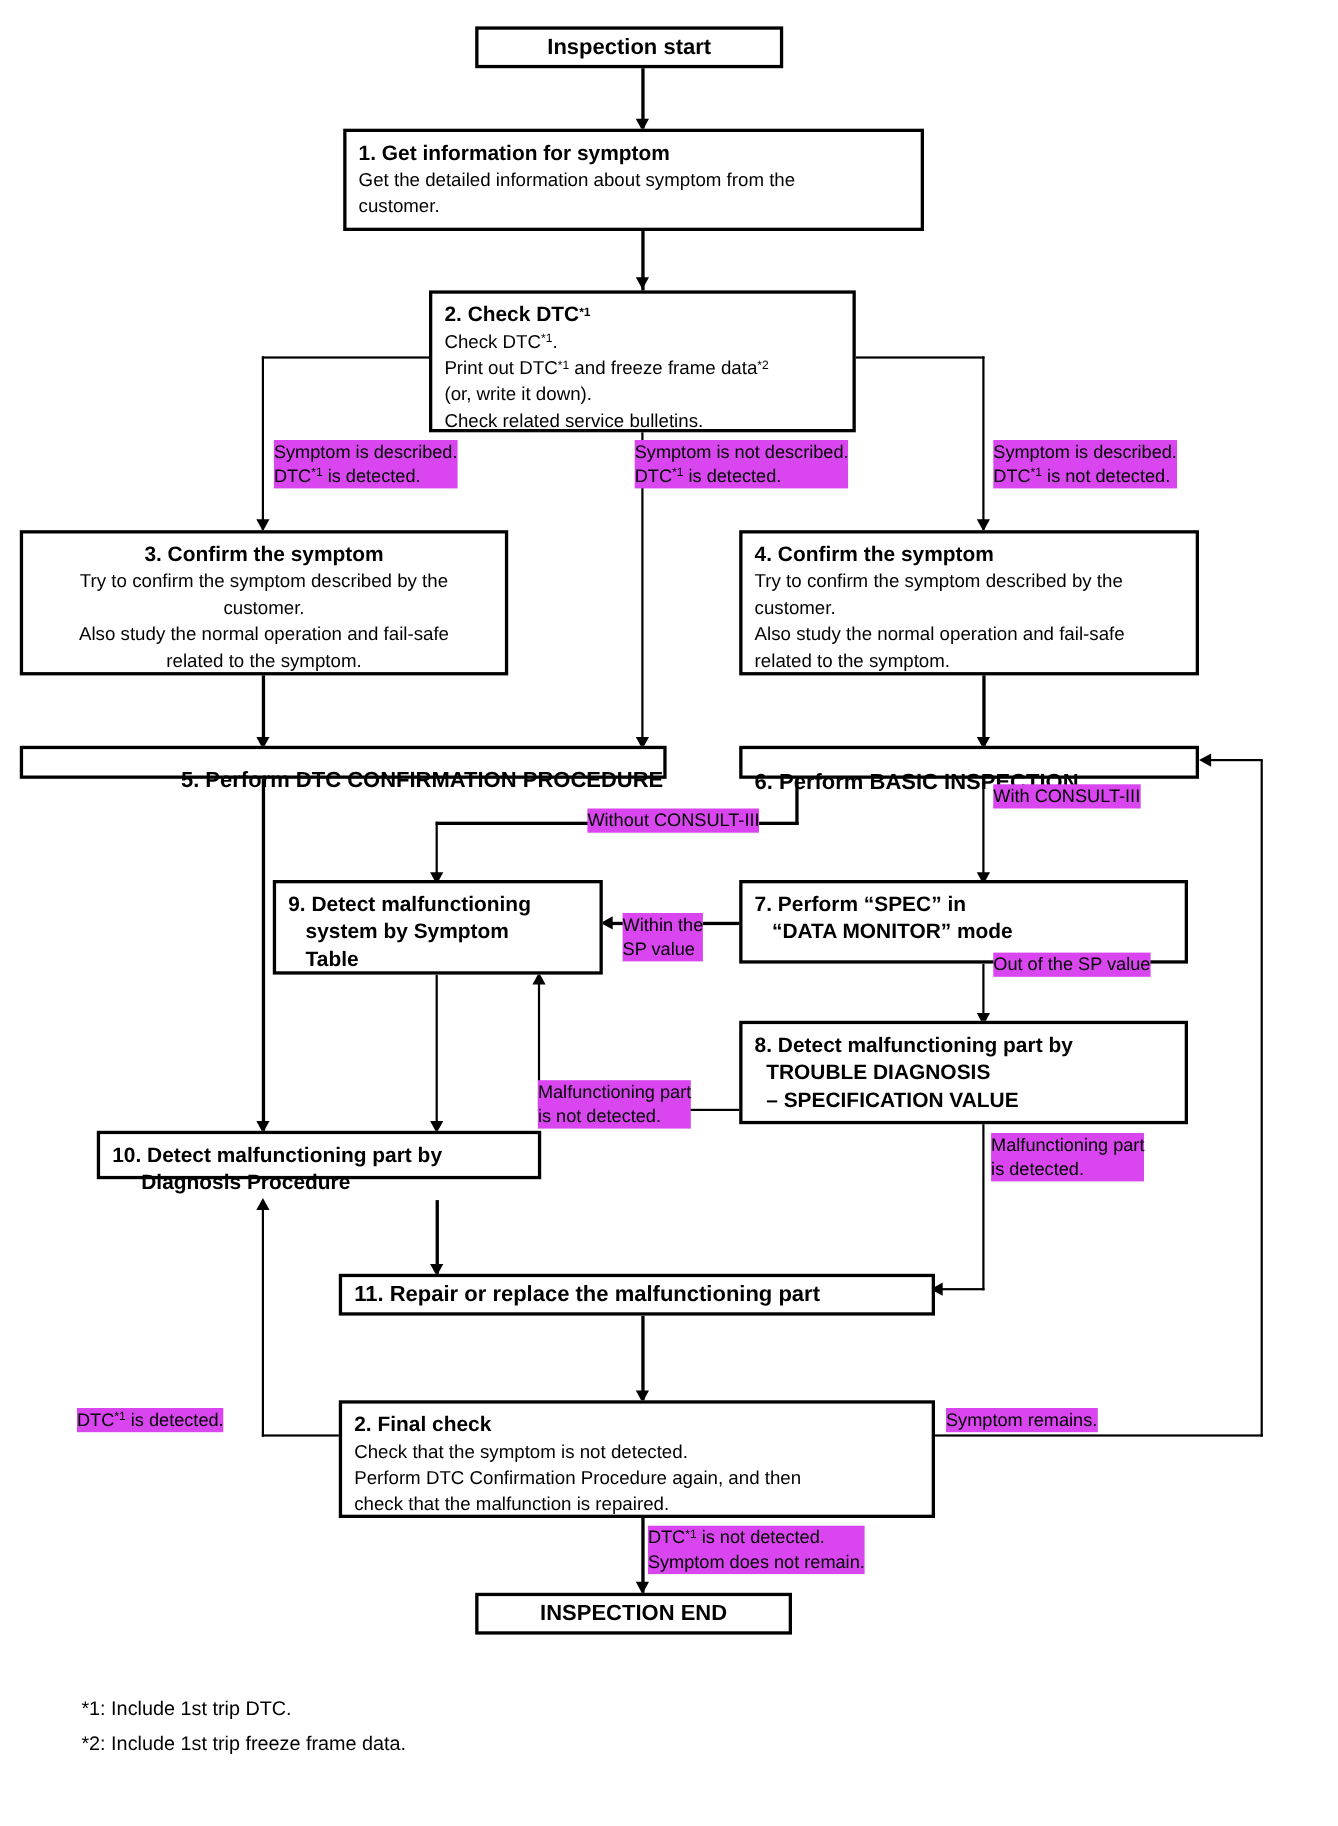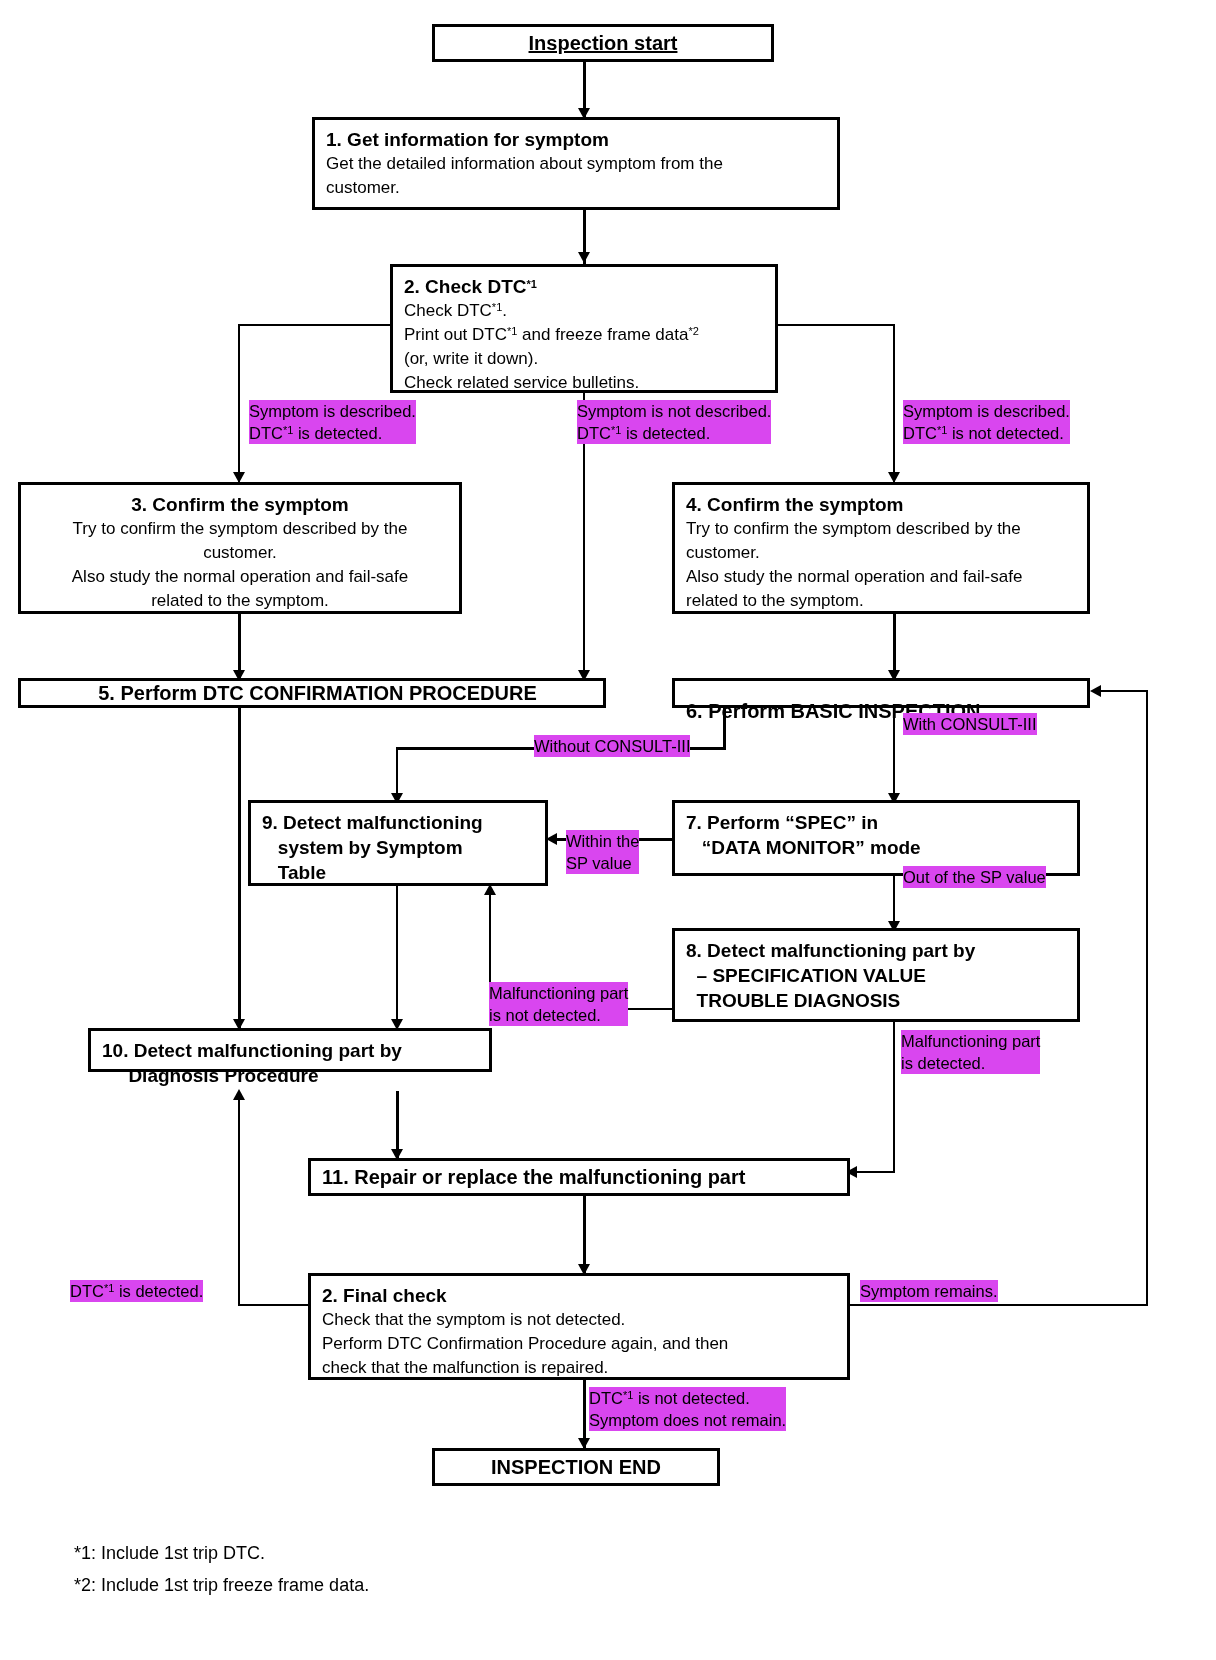--- a/index.html
+++ b/index.html
@@ -139,21 +139,21 @@
   <div class="arr arr-u" style="left:233px;top:1089px;"></div>
 
   <div class="ln hl t" style="left:848px;top:1304px;width:300px;height:2px;"></div>
   <div class="ln vl t" style="left:1146px;top:691px;width:2px;height:615px;"></div>
   <div class="ln hl t" style="left:1100px;top:690px;width:48px;height:2px;"></div>
   <div class="arr arr-l" style="left:1090px;top:685px;"></div>
 
   <div class="ln vl" style="left:583px;top:1380px;width:3px;height:69px;"></div>
   <div class="arr arr-d" style="left:578px;top:1438px;"></div>
 
-  <div class="box" style="left:432px;top:24px;width:342px;height:38px;text-decoration:underline;">
+  <div class="box" style="left:432px;top:24px;width:280px;height:38px;">
     <div class="ctrbox">
         <span class="bt">Inspection start</span>
       </div>
   </div>
 
   <div class="box" style="left:312px;top:117px;width:528px;height:93px;">
     <div class="pad">
       <div class="bt">1. Get information for symptom</div>
       <div class="bd">Get the detailed information about symptom from the</div>
       <div class="bd">customer.</div>
@@ -184,43 +184,43 @@
     <div class="pad">
       <div class="bt">4. Confirm the symptom</div>
       <div class="bd">Try to confirm the symptom described by the</div>
       <div class="bd">customer.</div>
       <div class="bd">Also study the normal operation and fail-safe</div>
       <div class="bd">related to the symptom.</div>
     </div>
   </div>
 
   <div class="box" style="left:18px;top:678px;width:588px;height:30px;">
-    <div class="ctrbox" style="justify-content:center;padding-left:11px;">
+    <div class="ctrbox" style="justify-content:flex-end;padding-left:11px;margin-top:16px;">
       <span class="bt">5. Perform DTC CONFIRMATION PROCEDURE</span>
     </div>
   </div>
 
   <div class="box" style="left:672px;top:678px;width:418px;height:30px;">
     <div class="ctrbox" style="justify-content:flex-start;padding-left:11px;margin-top:18px;">
       <span class="bt">6. Perform BASIC INSPECTION</span>
     </div>
   </div>
 
   <div class="box" style="left:672px;top:800px;width:408px;height:76px;">
     <div class="pad">
       <div class="bt">7. Perform “SPEC” in</div>
       <div class="bt">   “DATA MONITOR” mode</div>
     </div>
   </div>
 
   <div class="box" style="left:672px;top:928px;width:408px;height:94px;">
     <div class="pad">
       <div class="bt">8. Detect malfunctioning part by</div>
+      <div class="bt">  TROUBLE DIAGNOSIS</div>
       <div class="bt">  – SPECIFICATION VALUE</div>
-      <div class="bt">  TROUBLE DIAGNOSIS</div>
     </div>
   </div>
 
   <div class="box" style="left:248px;top:800px;width:300px;height:86px;">
     <div class="pad">
       <div class="bt">9. Detect malfunctioning</div>
       <div class="bt">   system by Symptom</div>
       <div class="bt">   Table</div>
     </div>
   </div>

